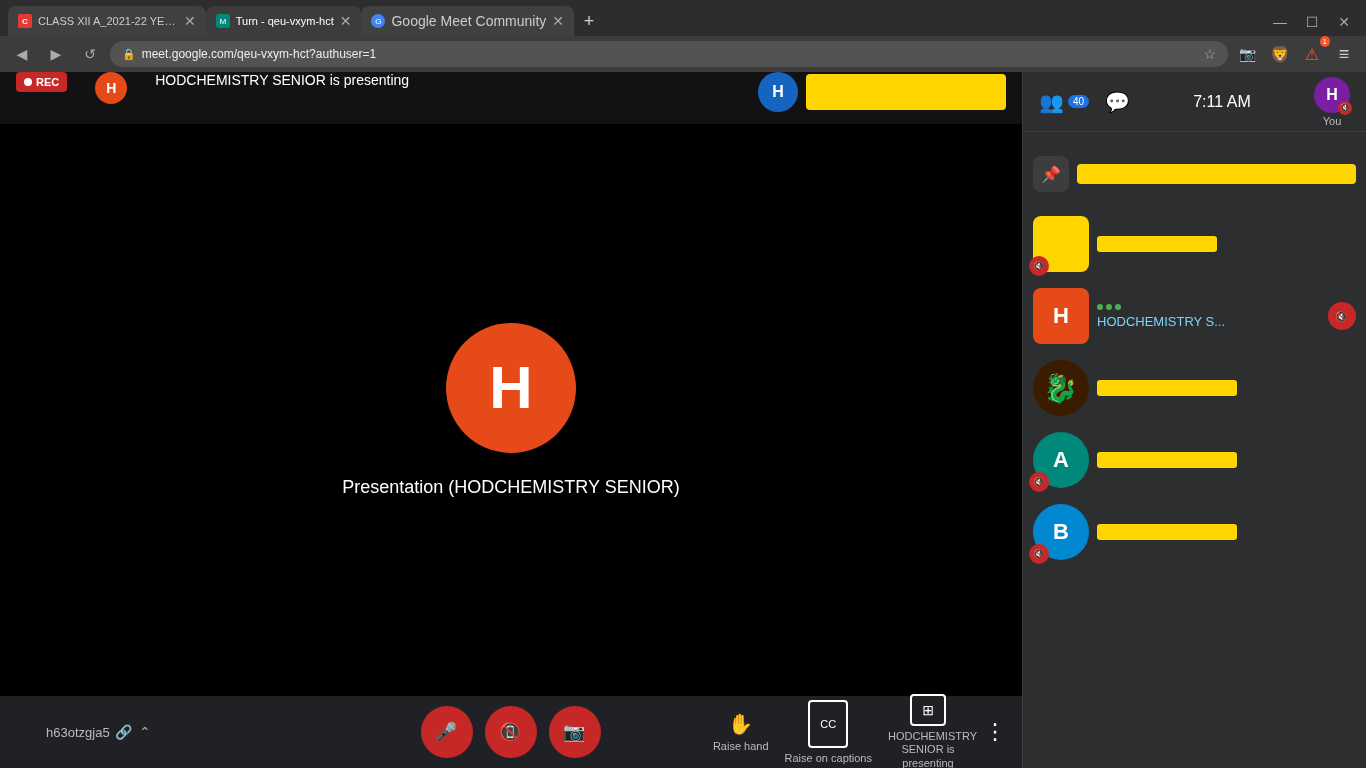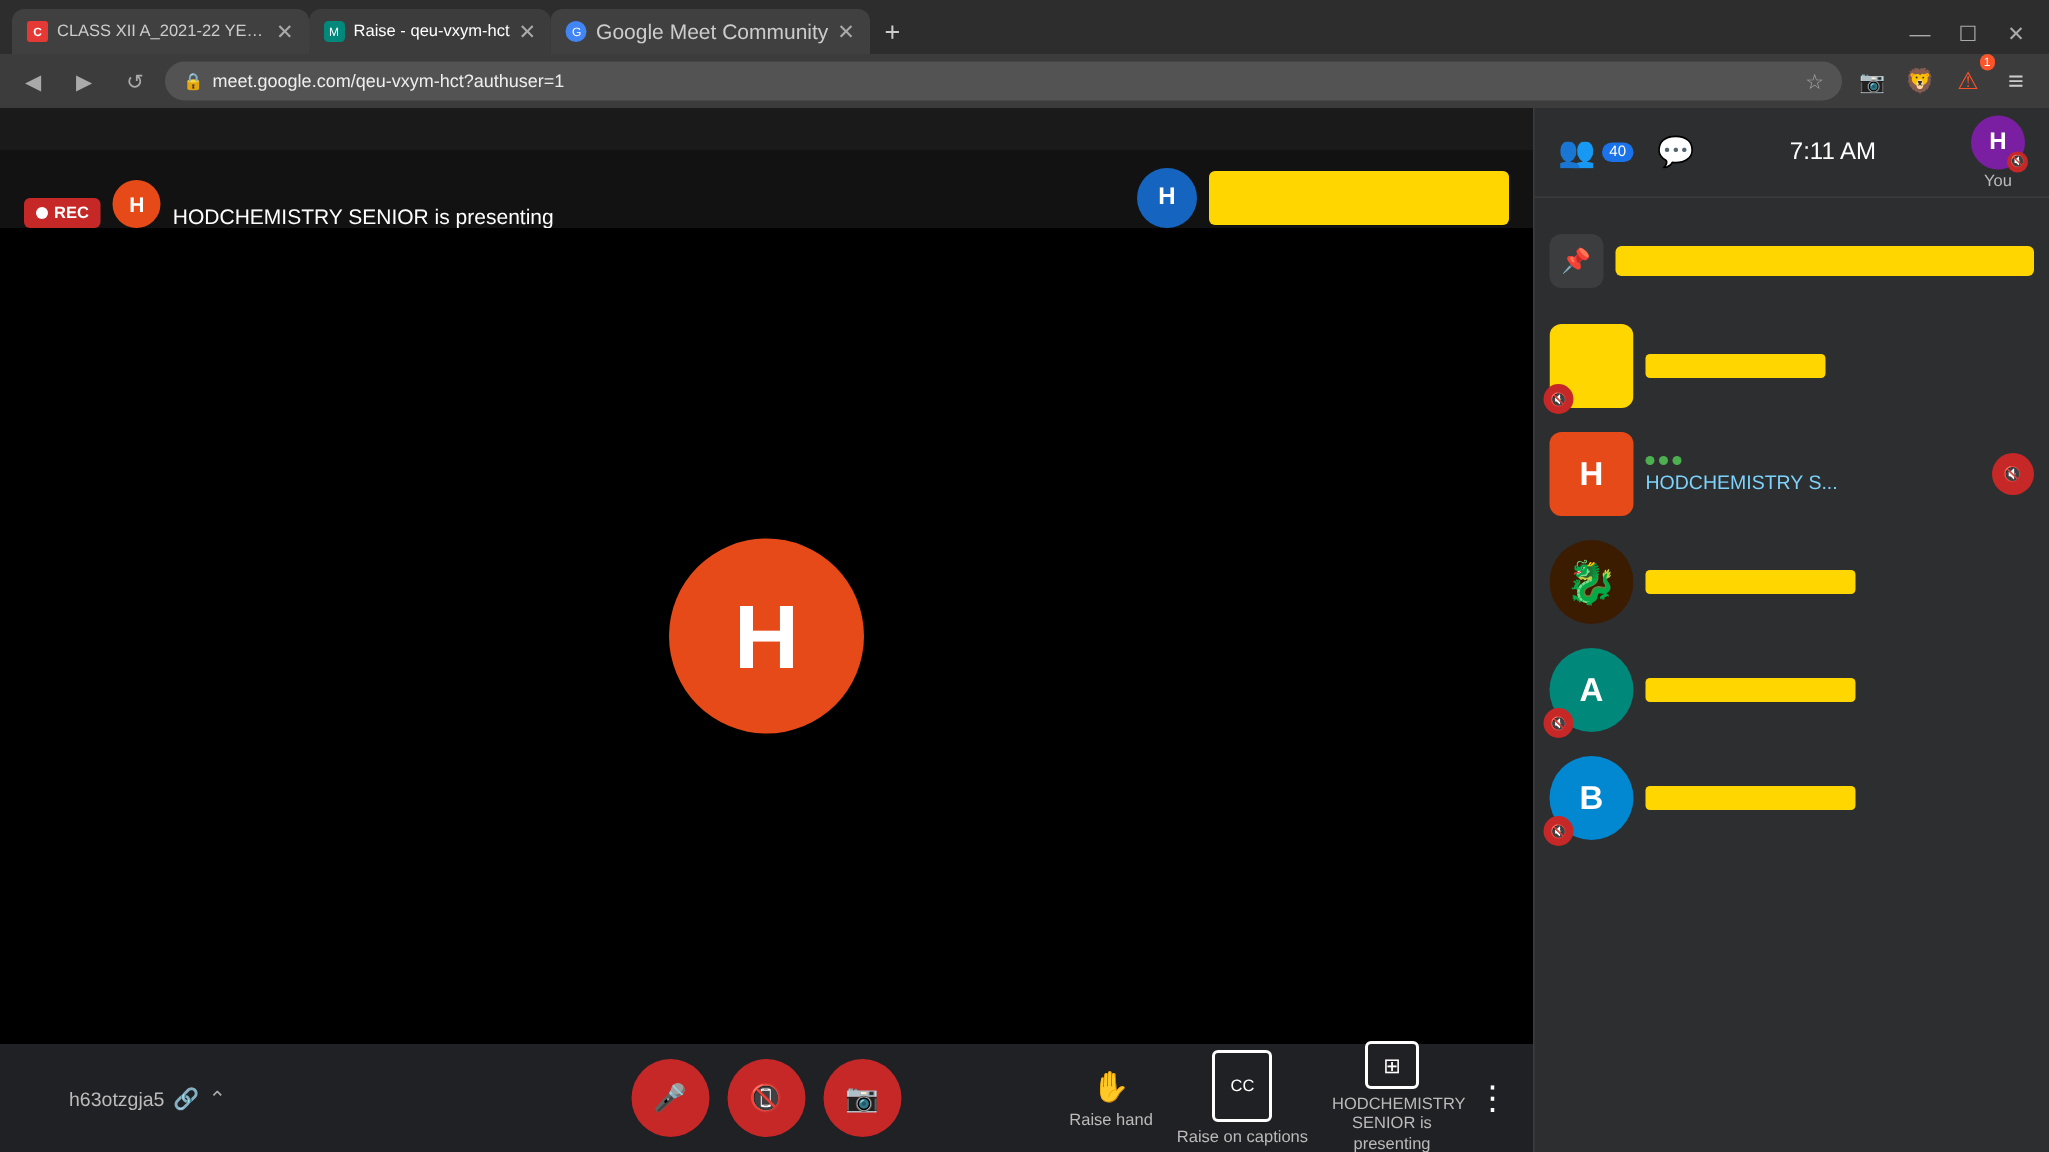--- a/index.html
+++ b/index.html
@@ -23,21 +23,21 @@
     .nav-actions { display: flex; align-items: center; gap: 4px; }
     .nav-action-btn { width: 28px; height: 28px; display: flex; align-items: center; justify-content: center; color: #ccc; font-size: 14px; cursor: pointer; }
     .brave-shield { color: #fb542b; font-size: 16px; }
     .menu-btn { font-size: 18px; color: #ccc; cursor: pointer; }
 
     
     .meet-container { display: flex; height: calc(768px - 72px); background: #202124; }
 
     
     .main-video { flex: 1; background: #1a1a1a; position: relative; display: flex; flex-direction: column; }
-    .meet-header { height: 52px; background: rgba(0,0,0,0.3); display: flex; align-items: flex-end; padding: 0 16px; gap: 8px; margin-top: 28px; }
+    .meet-header { height: 52px; background: rgba(0,0,0,0.3); display: flex; align-items: flex-start; padding: 0 16px; gap: 28px; }
     .rec-badge { background: #c62828; color: white; font-size: 11px; font-weight: bold; padding: 4px 8px; border-radius: 4px; display: flex; align-items: center; gap: 4px; }
     .rec-dot { width: 8px; height: 8px; background: white; border-radius: 50%; }
     .presenter-avatar { width: 32px; height: 32px; background: #e64a19; border-radius: 50%; display: flex; align-items: center; justify-content: center; color: white; font-weight: bold; font-size: 14px; }
     .presenter-name { color: white; font-size: 14px; }
     .header-right { margin-left: auto; display: flex; align-items: center; gap: 8px; }
     .participant-thumb { width: 40px; height: 40px; background: #1565c0; border-radius: 50%; display: flex; align-items: center; justify-content: center; color: white; font-weight: bold; font-size: 16px; }
 
     .video-content { flex: 1; display: flex; align-items: center; justify-content: center; flex-direction: column; background: #000; position: relative; }
     .center-avatar { width: 130px; height: 130px; background: #e64a19; border-radius: 50%; display: flex; align-items: center; justify-content: center; color: white; font-size: 60px; font-weight: bold; }
     .presentation-label { color: white; font-size: 18px; margin-top: 24px; }
@@ -79,21 +79,21 @@
 
   <div class="browser-chrome">
     <div class="tab-bar">
       <div class="tab">
         <div class="tab-favicon red">C</div>
         <span style="max-width:140px;overflow:hidden;text-overflow:ellipsis;white-space:nowrap;font-size:11px;">CLASS XII A_2021-22 YEAR 2021-22</span>
         <span class="tab-close">✕</span>
       </div>
       <div class="tab active">
         <div class="tab-favicon meet">M</div>
-        <span style="font-size:11px;">Raise - qeu-vxym-hct</span>
+        <span style="font-size:11px;">Turn - qeu-vxym-hct</span>
         <span class="tab-close">✕</span>
       </div>
       <div class="tab">
         <div class="tab-favicon google">G</div>
         <span style="font-size:14px;">Google Meet Community</span>
         <span class="tab-close">✕</span>
       </div>
       <div class="tab-new">+</div>
       <div style="margin-left:auto;display:flex;align-items:center;gap:4px;">
         <div class="nav-btn">—</div>
@@ -143,20 +143,21 @@
         </div>
 
         <div style="width:200px;height:36px;background:#FFD600;border-radius:4px;"></div>
       </div>
     </div>
 
     <div class="video-content">
       <div class="center-avatar">
         <span>H</span>
       </div>
+      <div class="presentation-label">Presentation (HODCHEMISTRY SENIOR)</div>
     </div>
 
     <div class="bottom-toolbar">
       <div class="meeting-code">
         <span>h63otzgja5</span>
         <span class="copy-icon">🔗</span>
         <span class="expand-icon">⌃</span>
       </div>
 
       <div class="center-controls">

